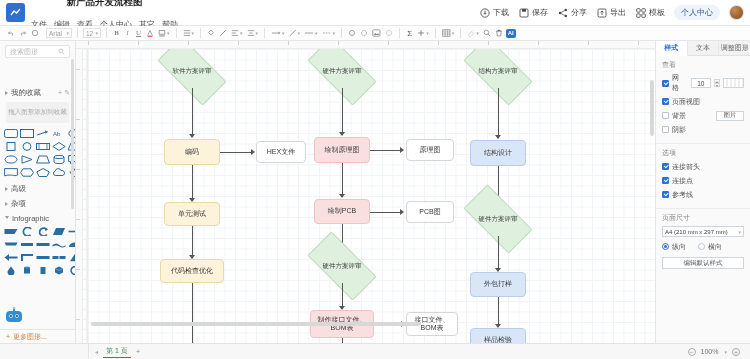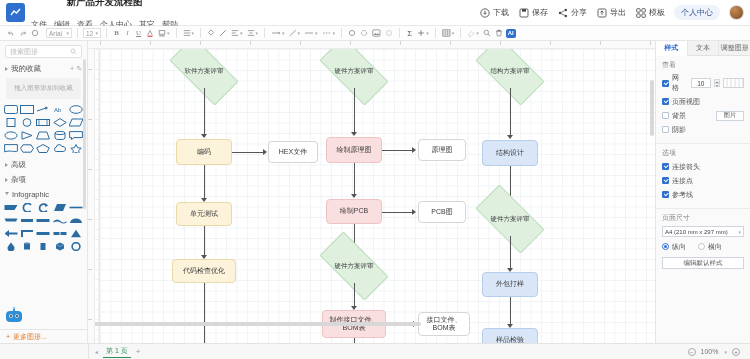--- a/index.html
+++ b/index.html
@@ -61,22 +61,22 @@
   .ai-btn {
     background:#2f6fd0; color:#fff; font-size:6px; font-weight:bold;
     border-radius:2px; padding:1px 2px; height:9px; display:flex; align-items:center;
   }
 
   
   .body { flex:1; display:flex; min-height:0; position:relative; }
 
   
   .left {
-    width:88px; background:#fafafa; border-right:1px solid #e6e6e6;
-    display:flex; flex-direction:column; flex:none; position:relative;
+    width:76px; background:#fafafa; border-right:1px solid #e6e6e6;
+    display:flex; flex-direction:column; flex:none; position:relative;gap:24px;
   }
   .search-wrap { padding:4px 5px 3px 5px; }
   .search-box {
     height:13px; background:#fff; border:1px solid #e2e2e2; border-radius:2px;
     display:flex; align-items:center; padding:0 4px; justify-content:space-between;
   }
   .search-box span.ph { font-size:7px; color:#bbb; }
   .search-box .si { color:#bbb; }
   .shapes-scroll { flex:1; overflow:hidden; padding:0 0 2px 0; }
   .sec-head {

